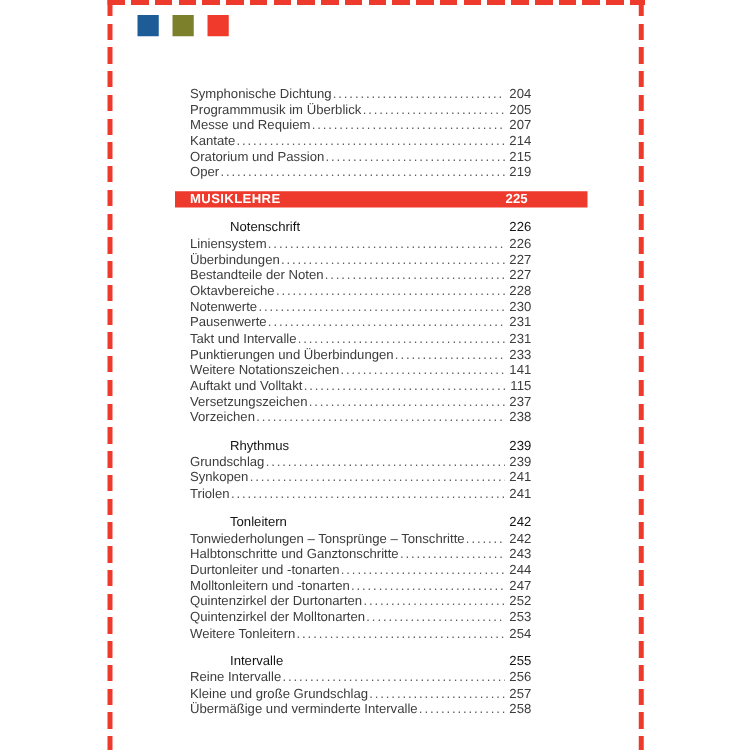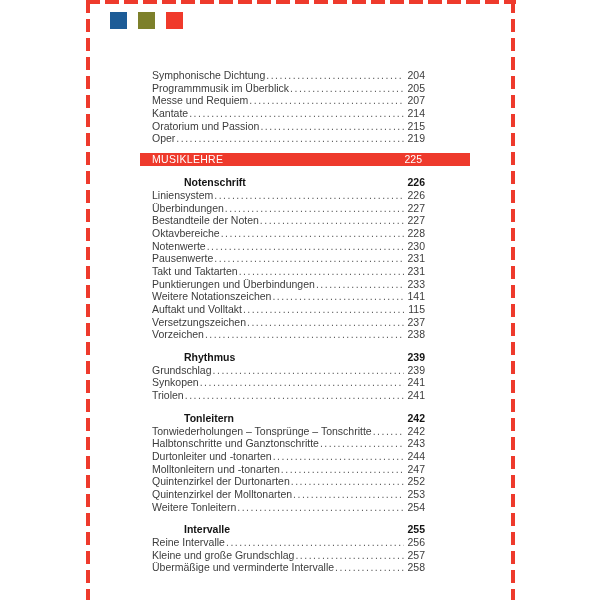--- a/index.html
+++ b/index.html
@@ -38,26 +38,26 @@
     font-size:10.5px; line-height:12.7px; height:12.7px;
     margin:0 45px 0 12px; white-space:nowrap;
   }
   .row .lbl { flex:0 0 auto; }
   .row .dots {
     flex:1 1 auto; min-width:6px; overflow:hidden;
     color:#5a5a5a; letter-spacing:1.5px; margin:0 1px;
   }
   .row .dots::after { content:"........................................................................................................................"; }
   .row .num { flex:0 0 auto; margin-left:2px; }
-  .row.hdr { font-weight:bold; color:#141414; margin-top:10px;padding-left:32px; }
+  .row.hdr { font-weight:normal; color:#141414; margin-top:10px;padding-left:32px; }
   .row.hdr .sp { flex:1 1 auto; }
 
   .banner {
     margin-top:8px; width:330px; height:13px; line-height:13px;
-    background:var(--accent); color:#ffffff; font-weight:normal; font-size:10.5px;
+    background:var(--accent); color:#ffffff; font-weight:bold; font-size:10.5px;
     display:flex; align-items:center; padding:0 48px 0 12px;gap:48px;
   }
   .banner .sp { flex:1 1 auto; }
   .banner .blbl { letter-spacing:0.3px; }
 </style>
 </head>
 <body>
 
 <div class="canvas">
   <div class="dash top"></div>
@@ -140,21 +140,21 @@
     <span class="lbl">Notenwerte</span>
     <span class="dots"></span>
     <span class="num">230</span>
   </div>
         <div class="row">
     <span class="lbl">Pausenwerte</span>
     <span class="dots"></span>
     <span class="num">231</span>
   </div>
         <div class="row">
-    <span class="lbl">Takt und Taktarten</span>
+    <span class="lbl">Takt und Intervalle</span>
     <span class="dots"></span>
     <span class="num">231</span>
   </div>
         <div class="row">
     <span class="lbl">Punktierungen und Überbindungen</span>
     <span class="dots"></span>
     <span class="num">233</span>
   </div>
         <div class="row">
     <span class="lbl">Weitere Notationszeichen</span>

